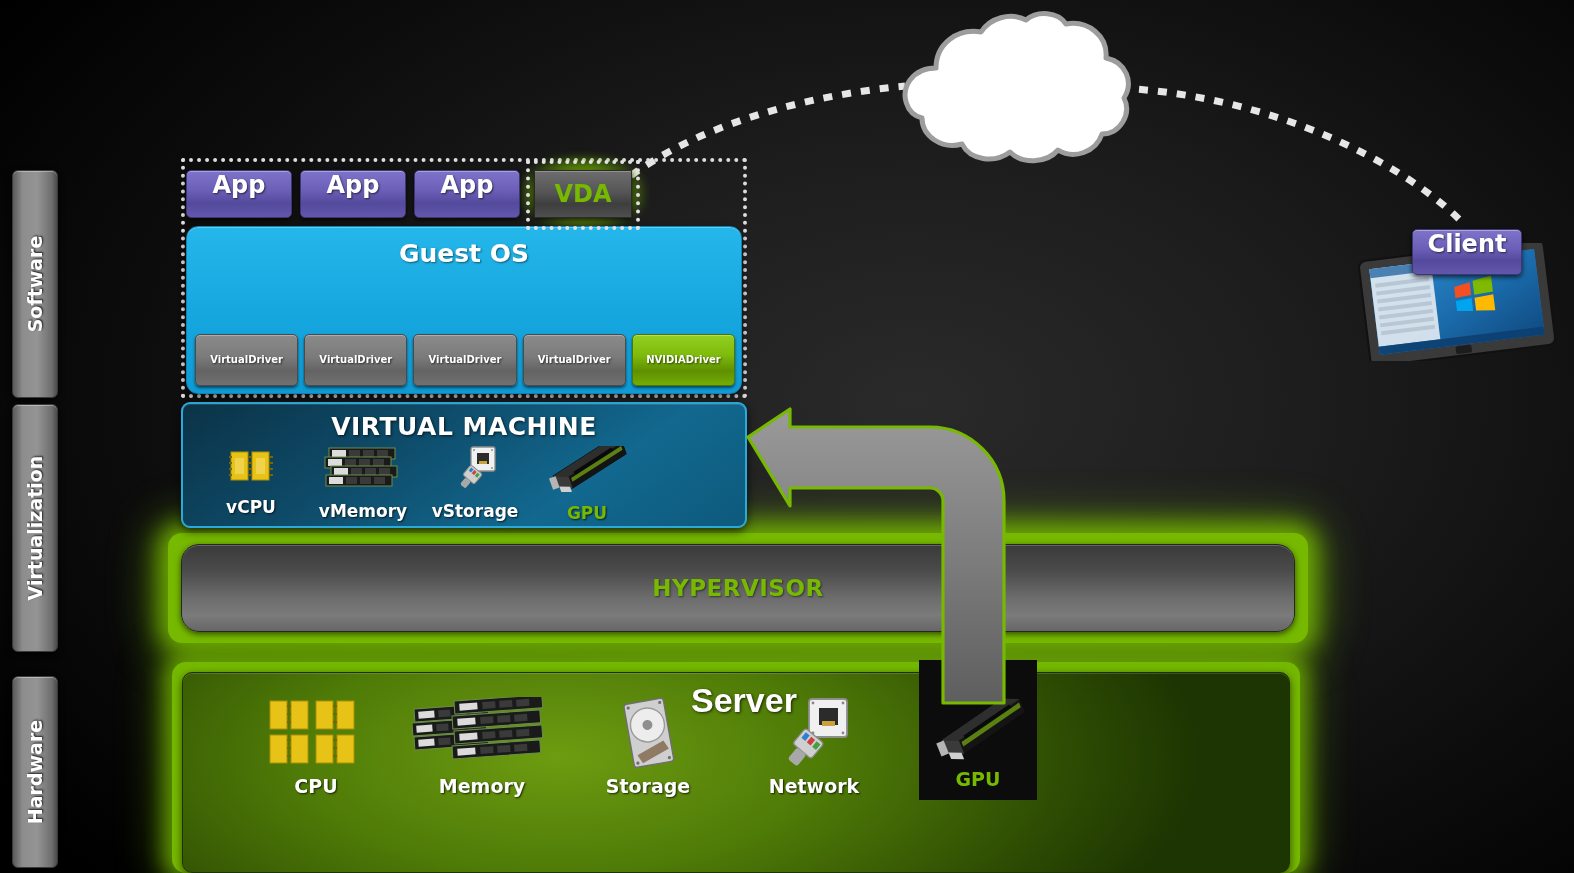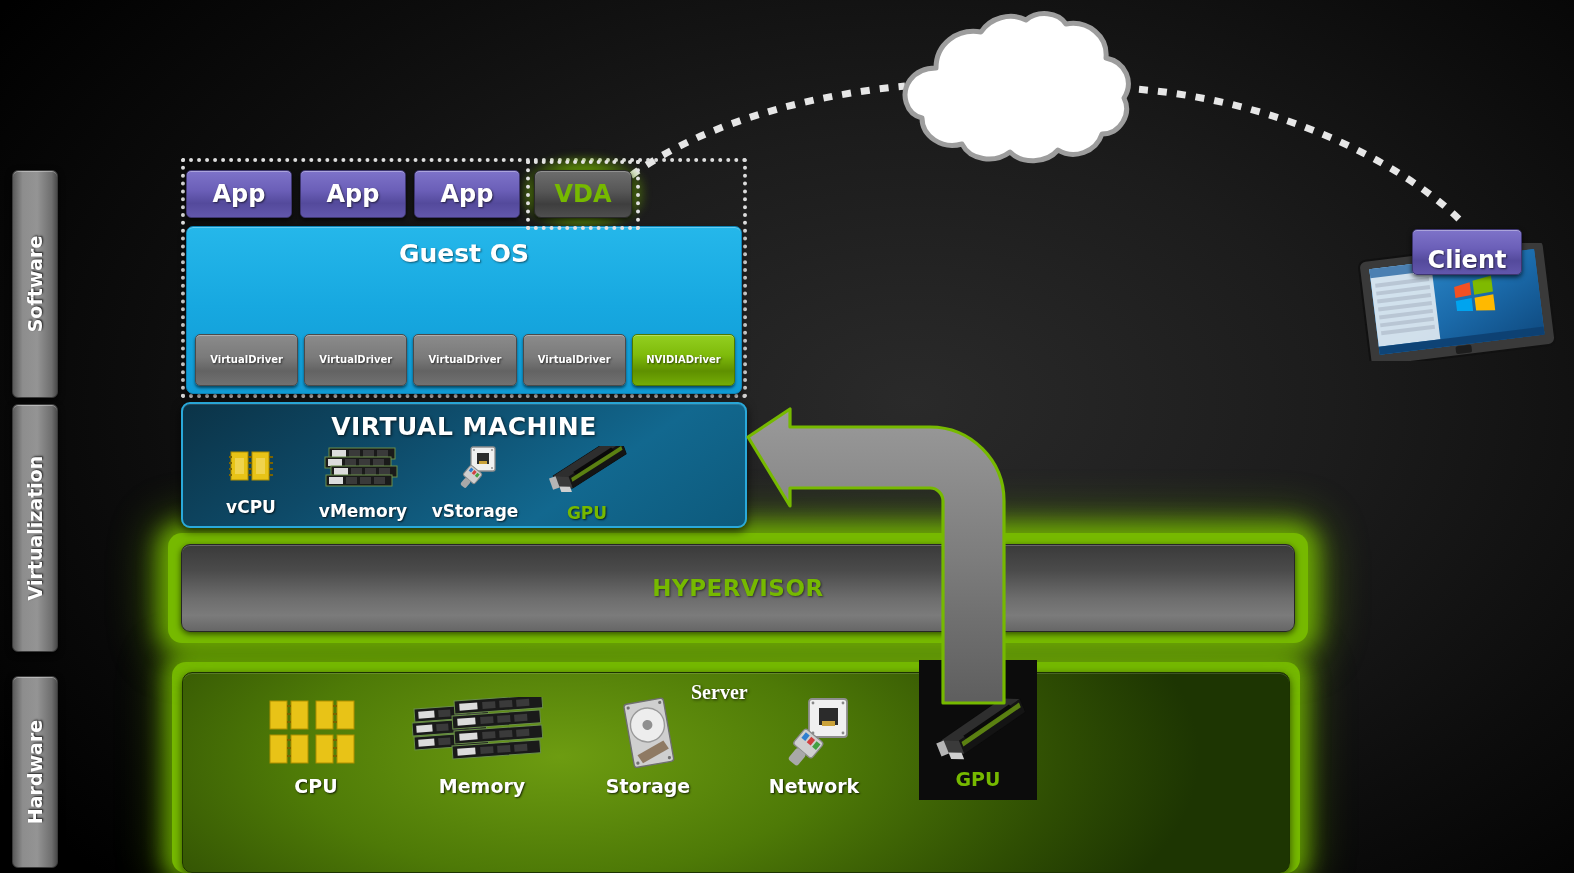--- a/index.html
+++ b/index.html
@@ -48,50 +48,50 @@
     z-index: 6; pointer-events: none;
   }
 
   
   .app-row { position: absolute; left: 186px; top: 170px; display: flex; gap: 8px; z-index: 8; }
   .app-box {
     width: 106px; height: 48px; border-radius: 5px;
     background: linear-gradient(180deg,#7e73c9 0%,#6b5fb8 42%,#544a9c 70%,#6257ac 100%);
     border: 1px solid #3e3670;
     box-shadow: 0 2px 4px rgba(0,0,0,.65), inset 0 1px 0 rgba(255,255,255,.35);
-    display: flex; align-items: center; justify-content: center;
+    display: flex; align-items: flex-start; justify-content: center;
     color: #fff; font-size: 24px; font-weight: bold;
     text-shadow: 1px 1px 2px rgba(0,0,0,.6);
     font-family: "DejaVu Sans", sans-serif;
   }
   .vda-glow {
     position: absolute; left: 520px; top: 155px; width: 126px; height: 76px;
     border-radius: 10px; z-index: 7;
     background: radial-gradient(ellipse at center, rgba(118,185,0,.95) 0%, rgba(118,185,0,.75) 42%, rgba(118,185,0,0) 76%);
     filter: blur(3px);
   }
   .vda-dotted {
     position: absolute; left: 526px; top: 160px; width: 114px; height: 70px;
     border: 4px dotted #e2e2e2; border-radius: 2px; z-index: 9;
   }
   .vda-box {
     position: absolute; left: 534px; top: 170px; width: 98px; height: 48px;
-    border-radius: 7px;
+    border-radius: 1px;
     background: linear-gradient(180deg,#6d6d6d 0%,#565656 45%,#3e3e3e 72%,#4f4f4f 100%);
     border: 1px solid #2a2a2a;
     box-shadow: 0 2px 4px rgba(0,0,0,.7), inset 0 1px 0 rgba(255,255,255,.25);
     display: flex; align-items: center; justify-content: center;
     color: #76b900; font-size: 24px; font-weight: bold; z-index: 10;
     font-family: "DejaVu Sans", sans-serif;
   }
 
   
   .guest-os {
     position: absolute; left: 186px; top: 226px; width: 556px; height: 168px;
-    border-radius: 7px;
+    border-radius: 12px;
     background: linear-gradient(180deg,#25b7ea 0%,#17a8e0 48%,#0f9ad4 100%);
     border: 1px solid #0c82b5;
     box-shadow: 0 3px 7px rgba(0,0,0,.6), inset 0 1px 0 rgba(255,255,255,.3);
     z-index: 7;
   }
   .guest-os-label {
     position: absolute; top: 12px; left: 0; width: 100%; text-align: center;
     color: #fff; font-size: 25px; font-weight: bold;
     text-shadow: 1px 1px 2px rgba(0,0,0,.5);
     font-family: "DejaVu Sans", sans-serif;
@@ -141,21 +141,21 @@
 
   
   .hyper-glow {
     position: absolute; left: 168px; top: 533px; width: 1140px; height: 110px;
     border-radius: 14px; z-index: 3;
     background: #76b900;
     box-shadow: 0 0 22px 9px rgba(118,185,0,.85), 0 0 44px 16px rgba(118,185,0,.45);
   }
   .hyper-bar {
     position: absolute; left: 181px; top: 544px; width: 1114px; height: 88px;
-    border-radius: 9px;
+    border-radius: 18px;
     background: linear-gradient(180deg,#3a3a3a 0%,#4b4b4b 30%,#6d6d6d 62%,#7b7b7b 82%,#666 100%);
     border: 1px solid #262626;
     box-shadow: inset 0 1px 0 rgba(255,255,255,.22), 0 2px 6px rgba(0,0,0,.6);
     display: flex; align-items: center; justify-content: center;
     z-index: 4;
   }
   .hyper-label {
     color: #76b900; font-size: 23px; font-weight: bold; letter-spacing: .5px;
     text-shadow: 1px 1px 2px rgba(0,0,0,.5);
     font-family: "DejaVu Sans", sans-serif;
@@ -172,23 +172,23 @@
     position: absolute; left: 182px; top: 672px; width: 1108px; height: 201px;
     border-radius: 10px;
     background:
       radial-gradient(ellipse 640px 280px at 34% 42%, #6d9c11 0%, #4e7a07 42%, #2f4e03 78%, #1d3502 100%);
     border: 1px solid #1c3300;
     box-shadow: inset 0 1px 0 rgba(255,255,255,.14), 0 3px 8px rgba(0,0,0,.6);
     z-index: 3;
   }
   .server-title {
     position: absolute; left: 508px; top: 8px;
-    color: #fff; font-size: 20px; font-weight: bold;
+    color: #fff; font-size: 34px; font-weight: bold;
     text-shadow: 1px 1px 3px rgba(0,0,0,.7);
-    font-family: Liberation Serif, serif;
+    font-family: Liberation Sans, sans-serif;
   }
   .hw-items { position: absolute; left: 50px; top: 24px; width: 840px; display: flex; }
   .hw-item { width: 166px; display: flex; flex-direction: column; align-items: center; text-align: right; }
   .hw-item .lbl {
     color: #fff; font-size: 19px; font-weight: bold; margin-top: 4px;
     text-shadow: 1px 1px 2px rgba(0,0,0,.75);
     font-family: "DejaVu Sans", sans-serif;
   }
 
   
@@ -210,21 +210,21 @@
   .cloud-svg { position: absolute; left: 862px; top: 10px; width: 290px; height: 160px; z-index: 5; }
 
   
   .tablet { position: absolute; left: 1358px; top: 243px; width: 212px; height: 118px; z-index: 5; }
   .client-badge {
     position: absolute; left: 1412px; top: 229px; width: 110px; height: 46px;
     border-radius: 5px; z-index: 8;
     background: linear-gradient(180deg,#7e73c9 0%,#6b5fb8 42%,#544a9c 70%,#6257ac 100%);
     border: 1px solid #3e3670;
     box-shadow: 0 2px 5px rgba(0,0,0,.7), inset 0 1px 0 rgba(255,255,255,.35);
-    display: flex; align-items: flex-end; justify-content: center;
+    display: flex; align-items: flex-start; justify-content: center;
     color: #fff; font-size: 24px; font-weight: bold;
     text-shadow: 1px 1px 2px rgba(0,0,0,.6);
     font-family: "DejaVu Sans", sans-serif;
   }
 </style>
 </head>
 <body>
 
 <div id="stage">
 

